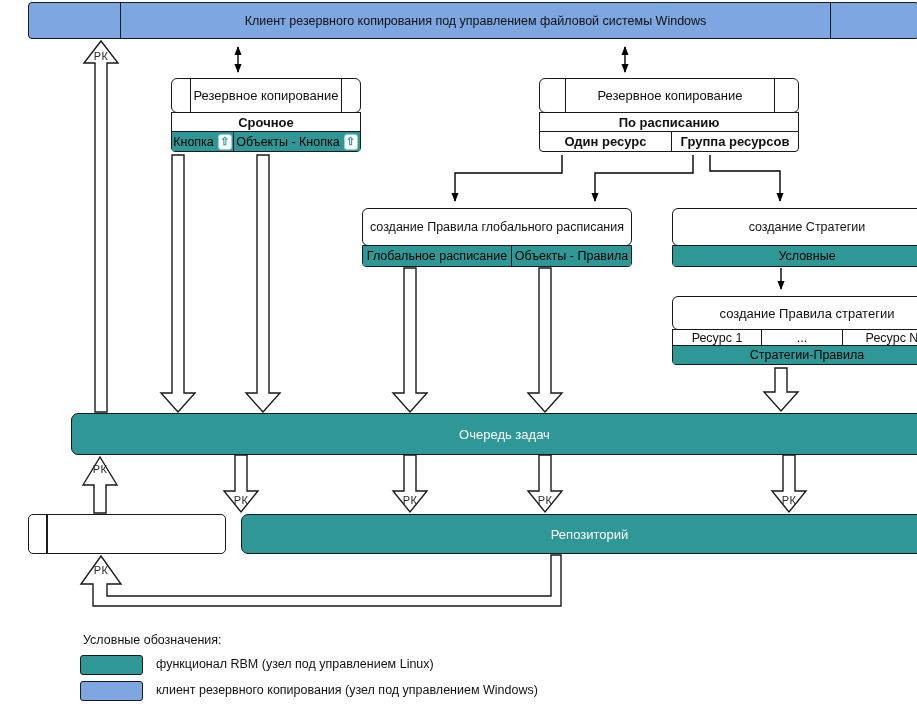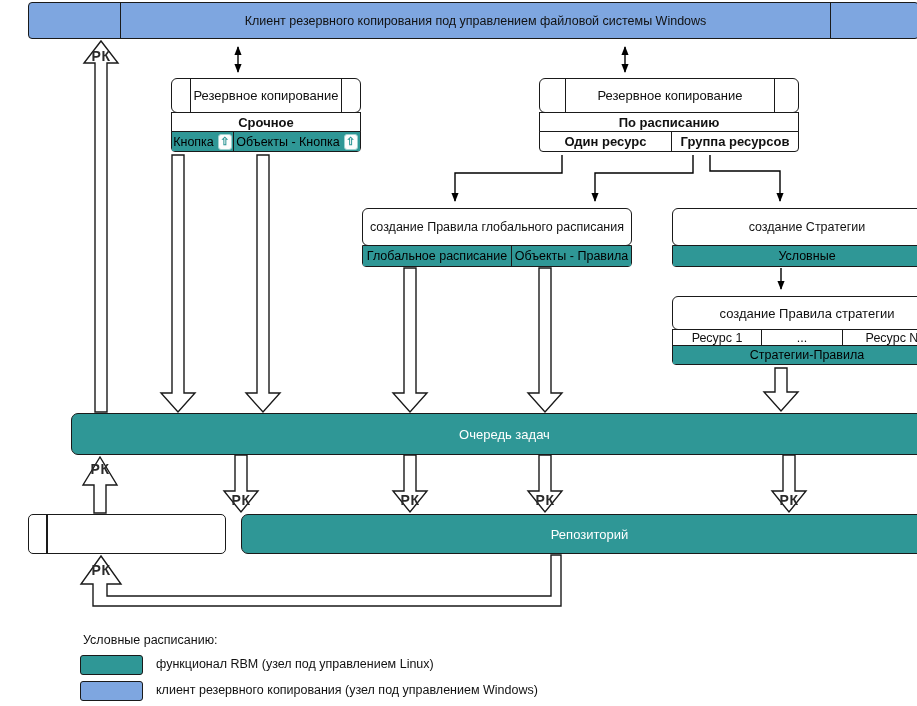--- a/index.html
+++ b/index.html
@@ -7,22 +7,22 @@
   .canvas{
     position:relative;width:917px;height:706px;background:#fff;overflow:hidden;
     font-family:"Liberation Sans",sans-serif;color:#111;font-size:12.5px;
   }
   svg.layer{position:absolute;left:0;top:0;z-index:1;}
   .node{position:absolute;z-index:2;margin-left:26px;}
   .bordered{border:1.5px solid #1a1a1a;background:#fff;}
   .blue{background:#7ea6e0;}
   .teal{background:#2f9796;}
   .rk{
-    position:absolute;z-index:3;font-size:14px;color:#2b2b2b;
-    transform:translate(-50%,-50%);letter-spacing:.5px;font-weight:bold;
+    position:absolute;z-index:3;font-size:11px;color:#2b2b2b;
+    transform:translate(-50%,-50%);letter-spacing:.5px;
   }
   
   .topbar{left:2px;top:2px;width:891px;height:37px;border-radius:4px;display:flex;}
   .topbar .side{height:100%;}
   .topbar .side.l{width:92px;border-right:1.4px solid #1a1a1a;}
   .topbar .side.r{width:88px;border-left:1.4px solid #1a1a1a;}
   .topbar .mid{flex:1;display:flex;align-items:center;justify-content:center;font-size:12.5px;}
   
   .stack{display:flex;flex-direction:column;}
   .hdr{display:flex;border:1.5px solid #1a1a1a;background:#fff;border-radius:6px;}
@@ -178,21 +178,21 @@
 
   <div class="node restorebox" style="left:2px;top:514px;width:198px;height:40px;">
     <div class="sc l"></div>
     <div class="sc r"></div>
   </div>
 
   <div class="node bigbar teal" style="left:215px;top:514px;width:697px;height:40px;">
     <span>Репозиторий</span>
   </div>
 
-  <div class="node legend-title" style="left:57px;top:633px;">Условные расписанию:</div>
+  <div class="node legend-title" style="left:57px;top:633px;">Условные обозначения:</div>
 
   <div class="node swatch" style="left: 54px; top: 655px; width: 63px; height: 20px; background: rgb(47, 151, 150);"></div>
   <div class="node legend-label" style="left:130px;top:657px;">функционал RBM (узел под управлением Linux)</div>
 
   <div class="node swatch" style="left: 54px; top: 681px; width: 63px; height: 20px; background: rgb(126, 166, 224);"></div>
   <div class="node legend-label" style="left:130px;top:683px;">клиент резервного копирования (узел под управлением Windows)</div>
 
 </div>
 
 </body></html>

